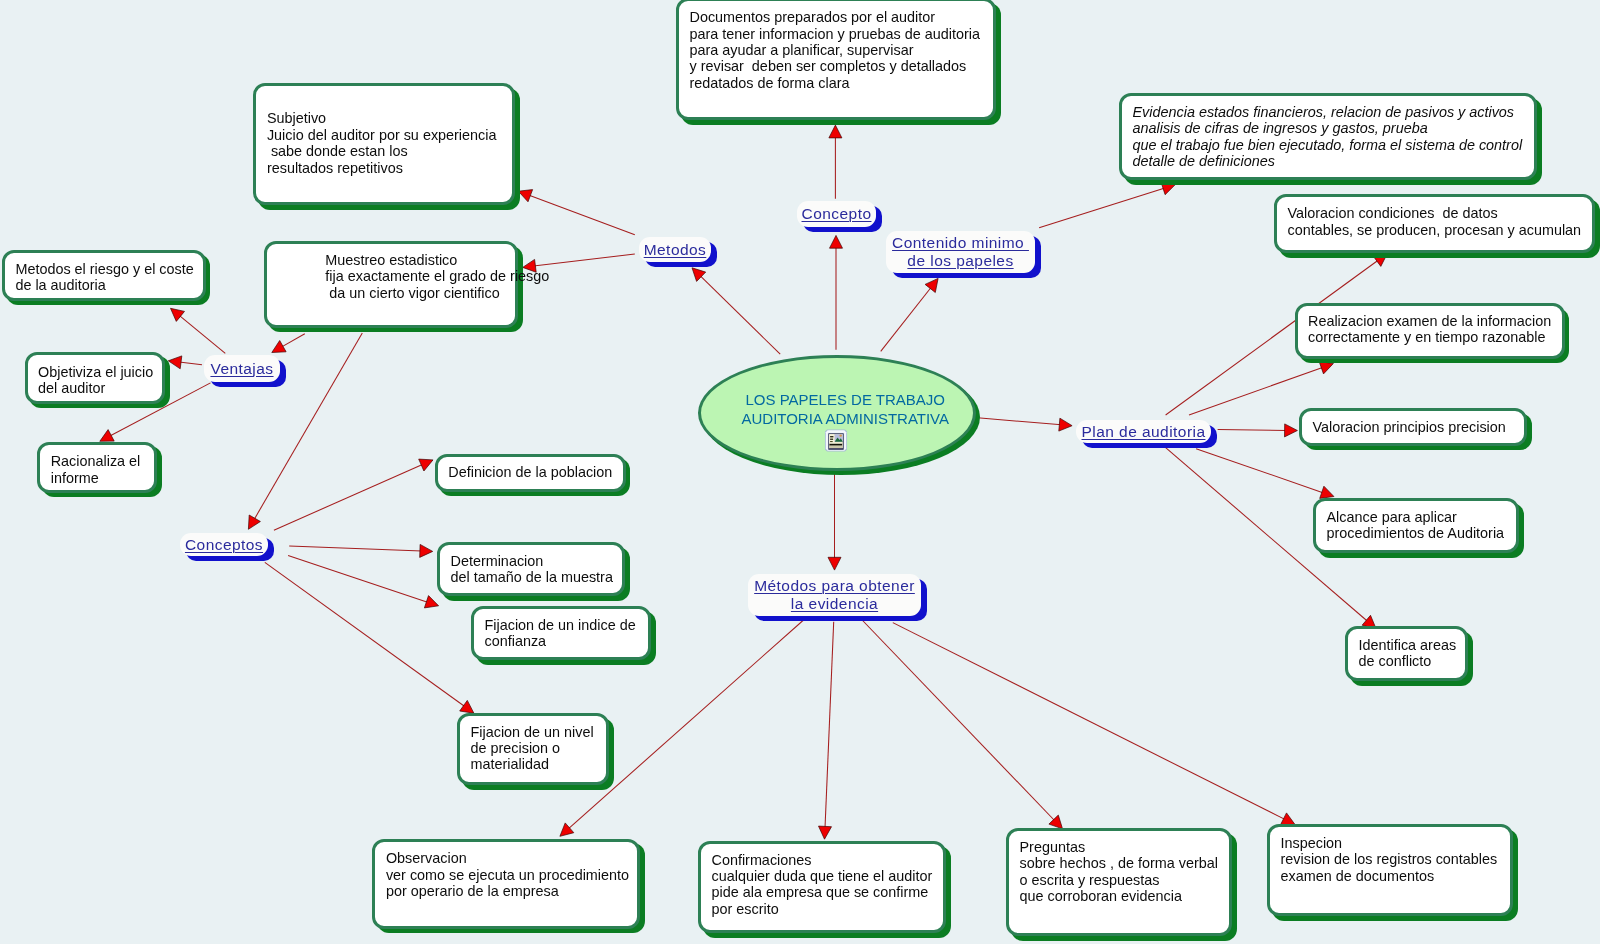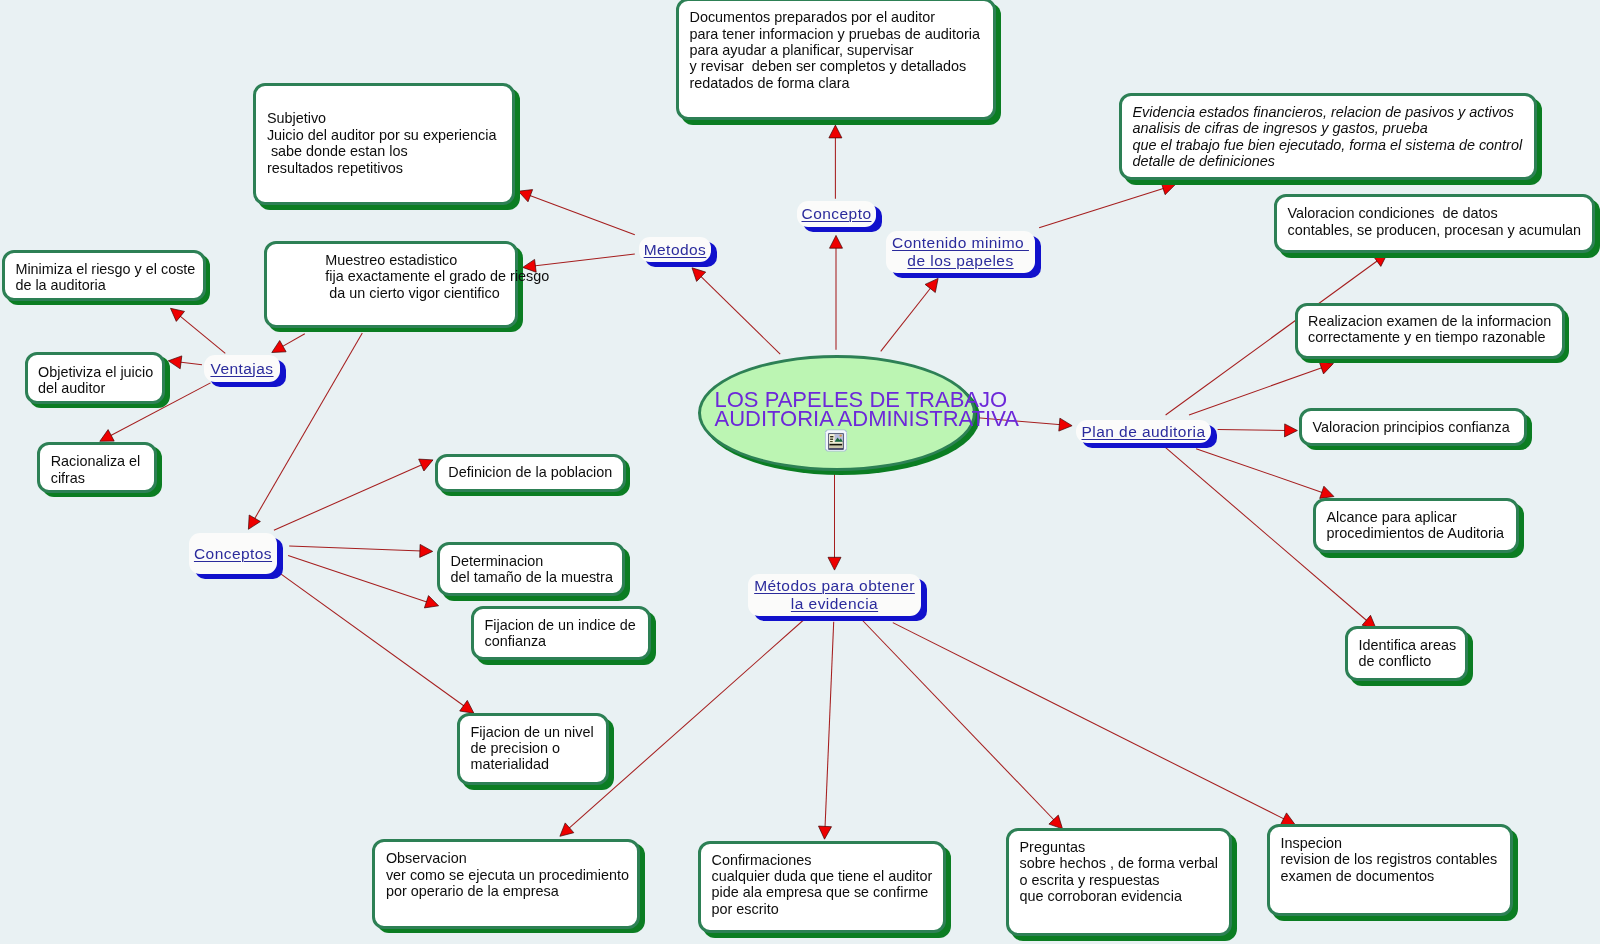--- a/index.html
+++ b/index.html
@@ -36,22 +36,22 @@
   .bnode .btxt u{text-decoration:underline;text-underline-offset:1.5px;
        text-decoration-thickness:1.3px;}
 
   
   #center{position:absolute;}
   #center .eshadow{position:absolute;left:4px;top:4px;right:-4px;bottom:-4px;
        background:#0b7d22;border-radius:50%;}
   #center .eface{position:absolute;left:0;top:0;right:0;bottom:0;
        background:#bcf5b3;border:3px solid #2d8055;border-radius:50%;
        box-sizing:border-box;}
-  #center .ctxt{position:absolute;left:16.5px;right:0;top:36px;text-align:left;
-       font-size:22px;line-height:18.5px;color:#6d28d9;white-space:pre;}
+  #center .ctxt{position:absolute;left:16.5px;right:0;top:36px;text-align:center;
+       font-size:15px;line-height:18.5px;color:#0369a1;white-space:pre;}
   #center .cicon{position:absolute;left:50%;top:74px;margin-left:-1.5px;transform:translateX(-50%);}
 </style>
 </head>
 <body>
 
 <div id="stage">
   <svg class="links" viewBox="0 0 1600 944" width="1600" height="944">
     <g class="conn">
       <line x1="780.2" y1="354.2" x2="699.8" y2="275.4"></line>
       <polygon points="692.0,267.8 705.7,272.1 696.6,281.4"></polygon>
@@ -181,34 +181,34 @@
   <div class="gnode" style="left:263.8px;top:241.2px;width:254.7px;height:86.4px;">
     <div class="shadow"></div>
     <div class="face"></div>
     <div class="txt" style="top:10.5px;margin-left:48px;">Muestreo estadistico
 fija exactamente el grado de riesgo
  da un cierto vigor cientifico</div>
   </div>
   <div class="gnode" style="left:1.9px;top:249.8px;width:204px;height:50.9px;">
     <div class="shadow"></div>
     <div class="face"></div>
-    <div class="txt" style="top:10.9px;">Minimiza el riesgo y el coste
+    <div class="txt" style="top:10.9px;">Metodos el riesgo y el coste
 de la auditoria</div>
   </div>
   <div class="gnode" style="left:24.5px;top:351.5px;width:140.5px;height:52px;">
     <div class="shadow"></div>
     <div class="face"></div>
     <div class="txt" style="top:12.1px;">Objetiviza el juicio
 del auditor</div>
   </div>
   <div class="gnode" style="left:37.2px;top:441.8px;width:120px;height:51.2px;">
     <div class="shadow"></div>
     <div class="face"></div>
     <div class="txt" style="top:11.4px;">Racionaliza el
-cifras</div>
+informe</div>
   </div>
   <div class="gnode" style="left:434.8px;top:453.6px;width:191px;height:38.2px;">
     <div class="shadow"></div>
     <div class="face"></div>
     <div class="txt" style="top:10.4px;">Definicion de la poblacion</div>
   </div>
   <div class="gnode" style="left:437px;top:542px;width:188px;height:54px;">
     <div class="shadow"></div>
     <div class="face"></div>
     <div class="txt" style="top:10.5px;">Determinacion
@@ -243,21 +243,21 @@
   </div>
   <div class="gnode" style="left:1294.5px;top:303.3px;width:270px;height:55.7px;">
     <div class="shadow"></div>
     <div class="face"></div>
     <div class="txt" style="top:9.6px;">Realizacion examen de la informacion
 correctamente y en tiempo razonable</div>
   </div>
   <div class="gnode" style="left:1299px;top:408px;width:228px;height:37.5px;">
     <div class="shadow"></div>
     <div class="face"></div>
-    <div class="txt" style="top:11.1px;">Valoracion principios confianza</div>
+    <div class="txt" style="top:11.1px;">Valoracion principios precision</div>
   </div>
   <div class="gnode" style="left:1313px;top:498px;width:206px;height:55px;">
     <div class="shadow"></div>
     <div class="face"></div>
     <div class="txt" style="top:10.5px;">Alcance para aplicar
 procedimientos de Auditoria</div>
   </div>
   <div class="gnode" style="left:372.4px;top:838.6px;width:268px;height:90px;">
     <div class="shadow"></div>
     <div class="face"></div>
@@ -330,21 +330,21 @@
     <div class="bshadow"></div>
     <div class="bface"></div>
     <div class="btxt"><u>Contenido minimo 
 de los papeles</u></div>
   </div>
   <div class="bnode" style="left:204px;top:355px;width:76px;height:27px;">
     <div class="bshadow"></div>
     <div class="bface"></div>
     <div class="btxt"><u>Ventajas</u></div>
   </div>
-  <div class="bnode" style="left:189px;top:533px;width:88px;height:41px;">
+  <div class="bnode" style="left:180px;top:533px;width:88px;height:23px;">
     <div class="bshadow"></div>
     <div class="bface"></div>
     <div class="btxt"><u>Conceptos</u></div>
   </div>
   <div class="bnode" style="left:1076px;top:420px;width:135px;height:23px;">
     <div class="bshadow"></div>
     <div class="bface"></div>
     <div class="btxt"><u>Plan de auditoria</u></div>
   </div>
   <div class="bnode" style="left:748px;top:574px;width:173px;height:42px;">

